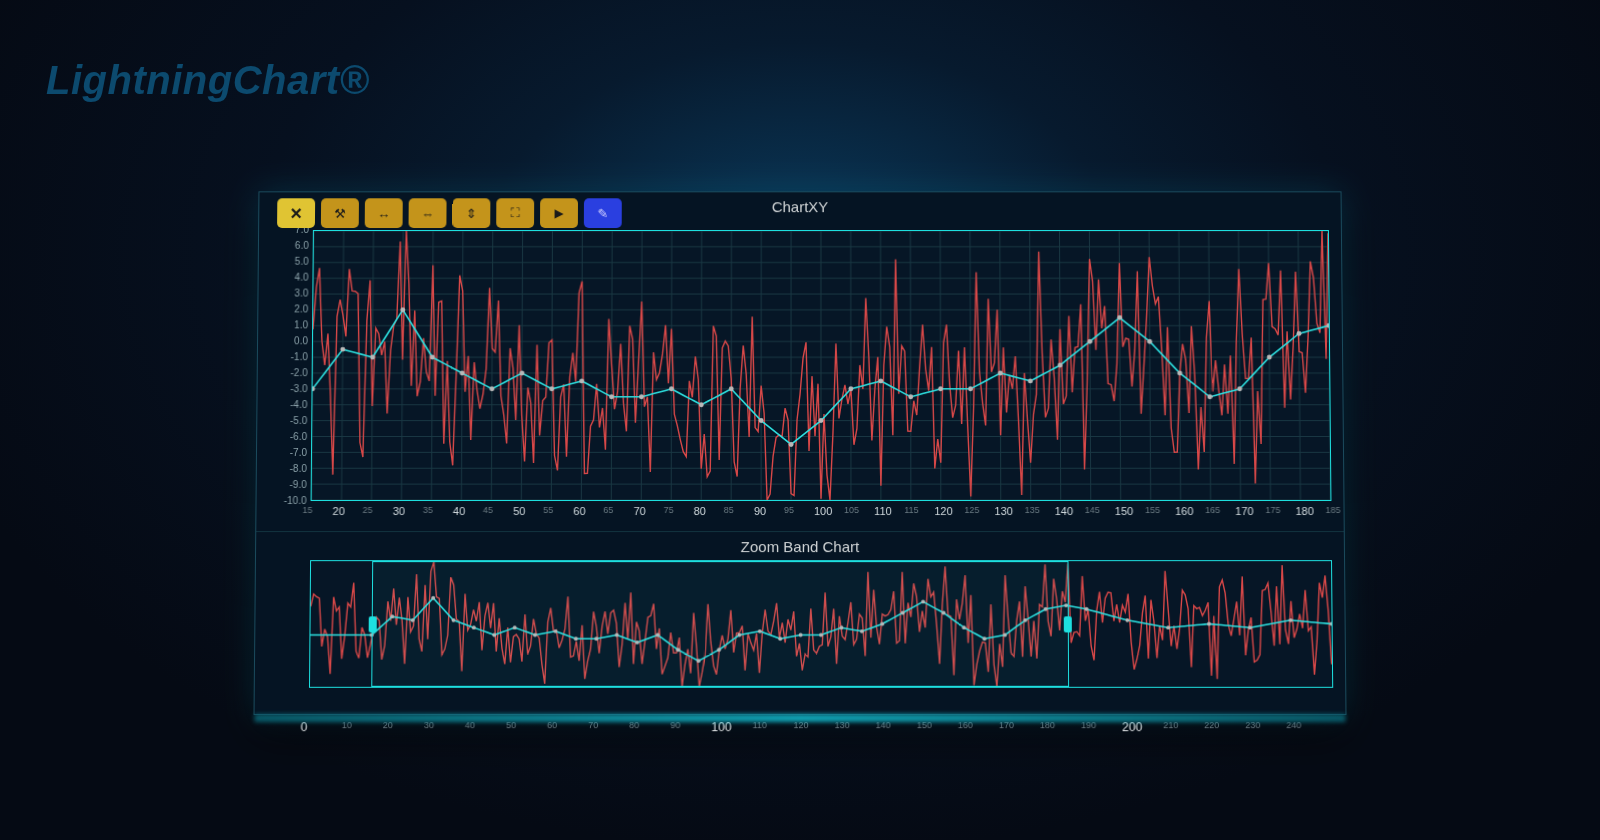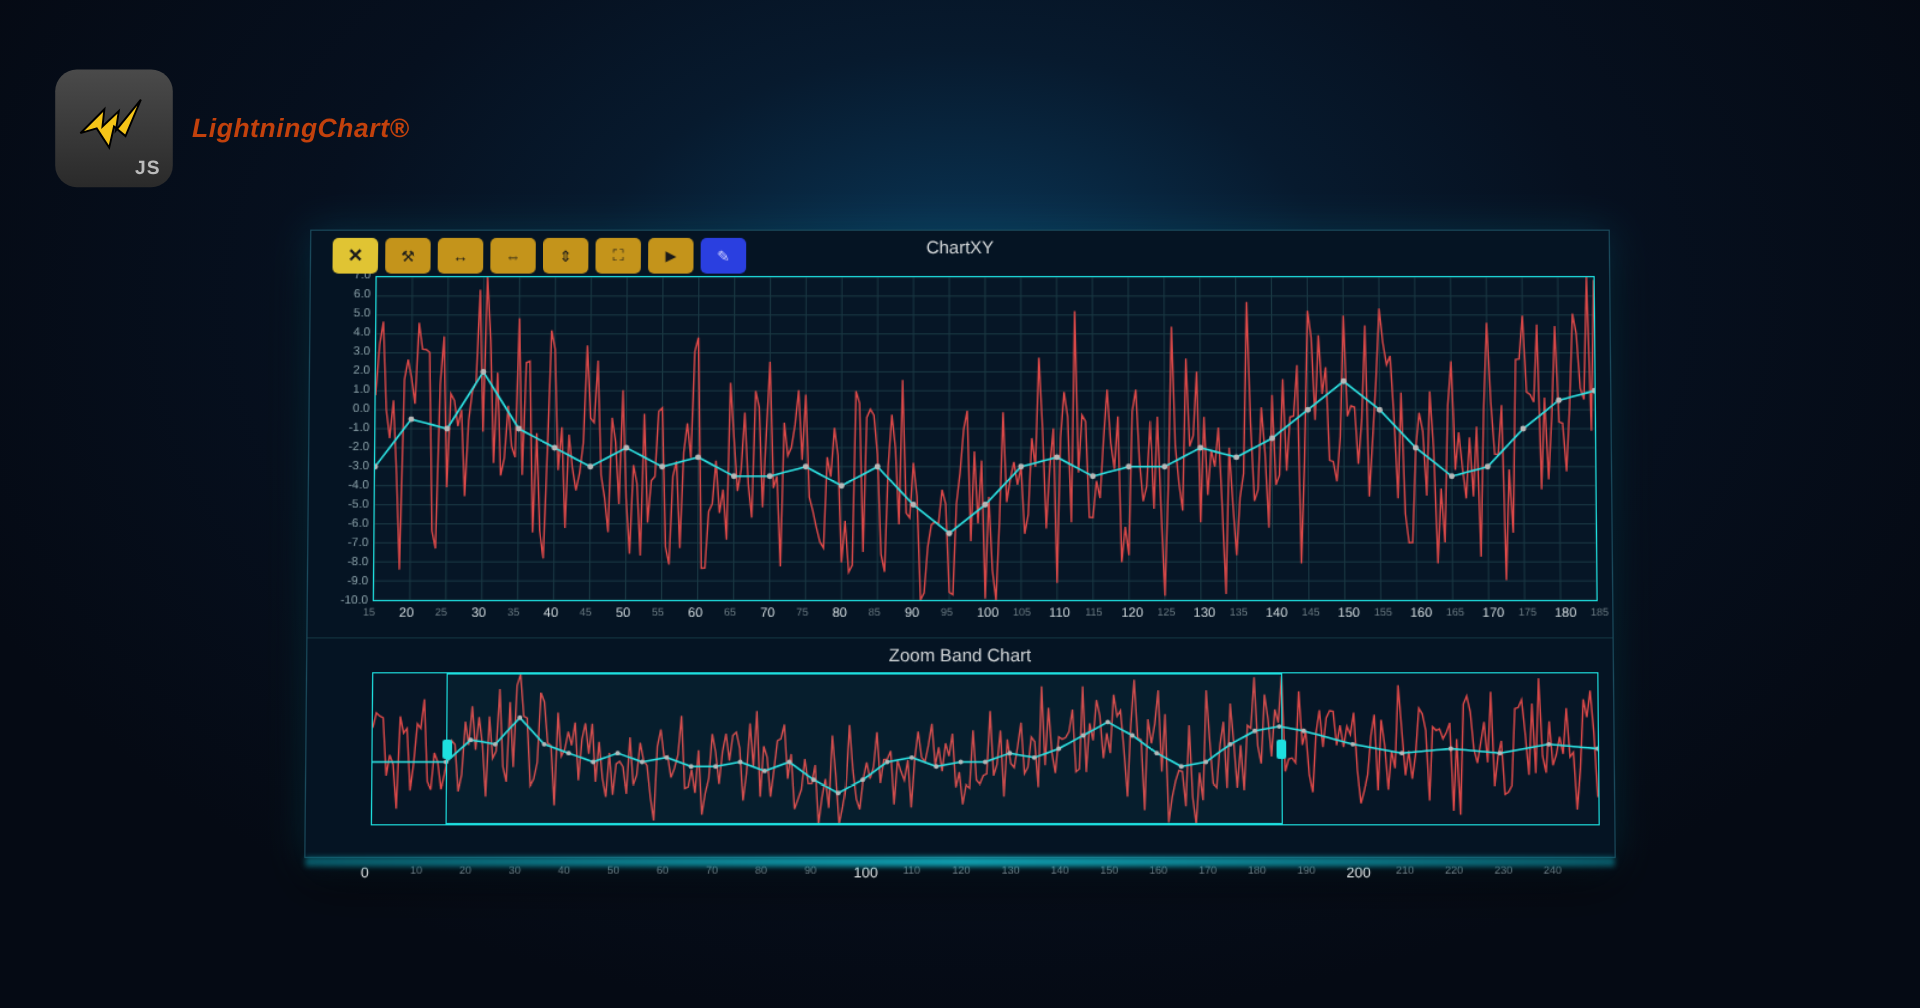--- a/index.html
+++ b/index.html
@@ -14,21 +14,21 @@
 
   
   .logo-wrap { position:absolute; top:58px; left:46px; display:flex; align-items:center; gap:16px; }
   .logo-icon {
     width:98px; height:98px; border-radius:18px;
     background:linear-gradient(180deg,#4a4a4a,#2a2a2a);
     position:relative; display:flex; align-items:center; justify-content:center;
   }
   .logo-icon svg { width:80px; height:80px; }
   .logo-js { position:absolute; bottom:6px; right:10px; color:#bbb; font-size:16px; font-weight:600; letter-spacing:1px;}
-  .logo-text { color:#c2410c; font-size:22px; font-weight:600; font-style:italic; letter-spacing:0.5px;}
+  .logo-text { color:#0c4a6e; font-size:40px; font-weight:600; font-style:italic; letter-spacing:0.5px;}
 
   
   .panel {
     position:absolute; top:190px; left:256px; width:1088px; height:524px;
     background:#051423;
     border:1px solid #1a4a5c;
     box-shadow: 0 0 30px rgba(0,200,255,0.15), 0 20px 40px rgba(0,0,0,0.6);
     display:flex; flex-direction:column;
     transform: perspective(2000px) rotateX(2deg);
   }
@@ -68,26 +68,20 @@
   }
   .zoom-handle {
     position:absolute; width:8px; height:16px; background:#1de0e0; border-radius:2px;
     top:50%; transform:translateY(-50%);
   }
 </style>
 </head>
 <body>
 
 <div class="logo-wrap">
-  <div class="logo-icon">
-    <svg viewBox="0 0 100 100">
-      <polygon points="15,55 40,30 38,48 55,32 52,52 78,20 62,58 50,48 45,70 32,50 " fill="#f5c518" stroke="#000" stroke-width="2"></polygon>
-    </svg>
-    <span class="logo-js">JS</span>
-  </div>
   <div class="logo-text">LightningChart®</div>
 </div>
 
 <div class="panel">
 
   <div class="chart-block" style="height:340px;">
     <div class="chart-title">ChartXY</div>
 
     <div class="toolbar" id="toolbar">
         <div class="tb-btn tb-gold close" style="font-size: 20px; font-weight: bold;">×</div>

